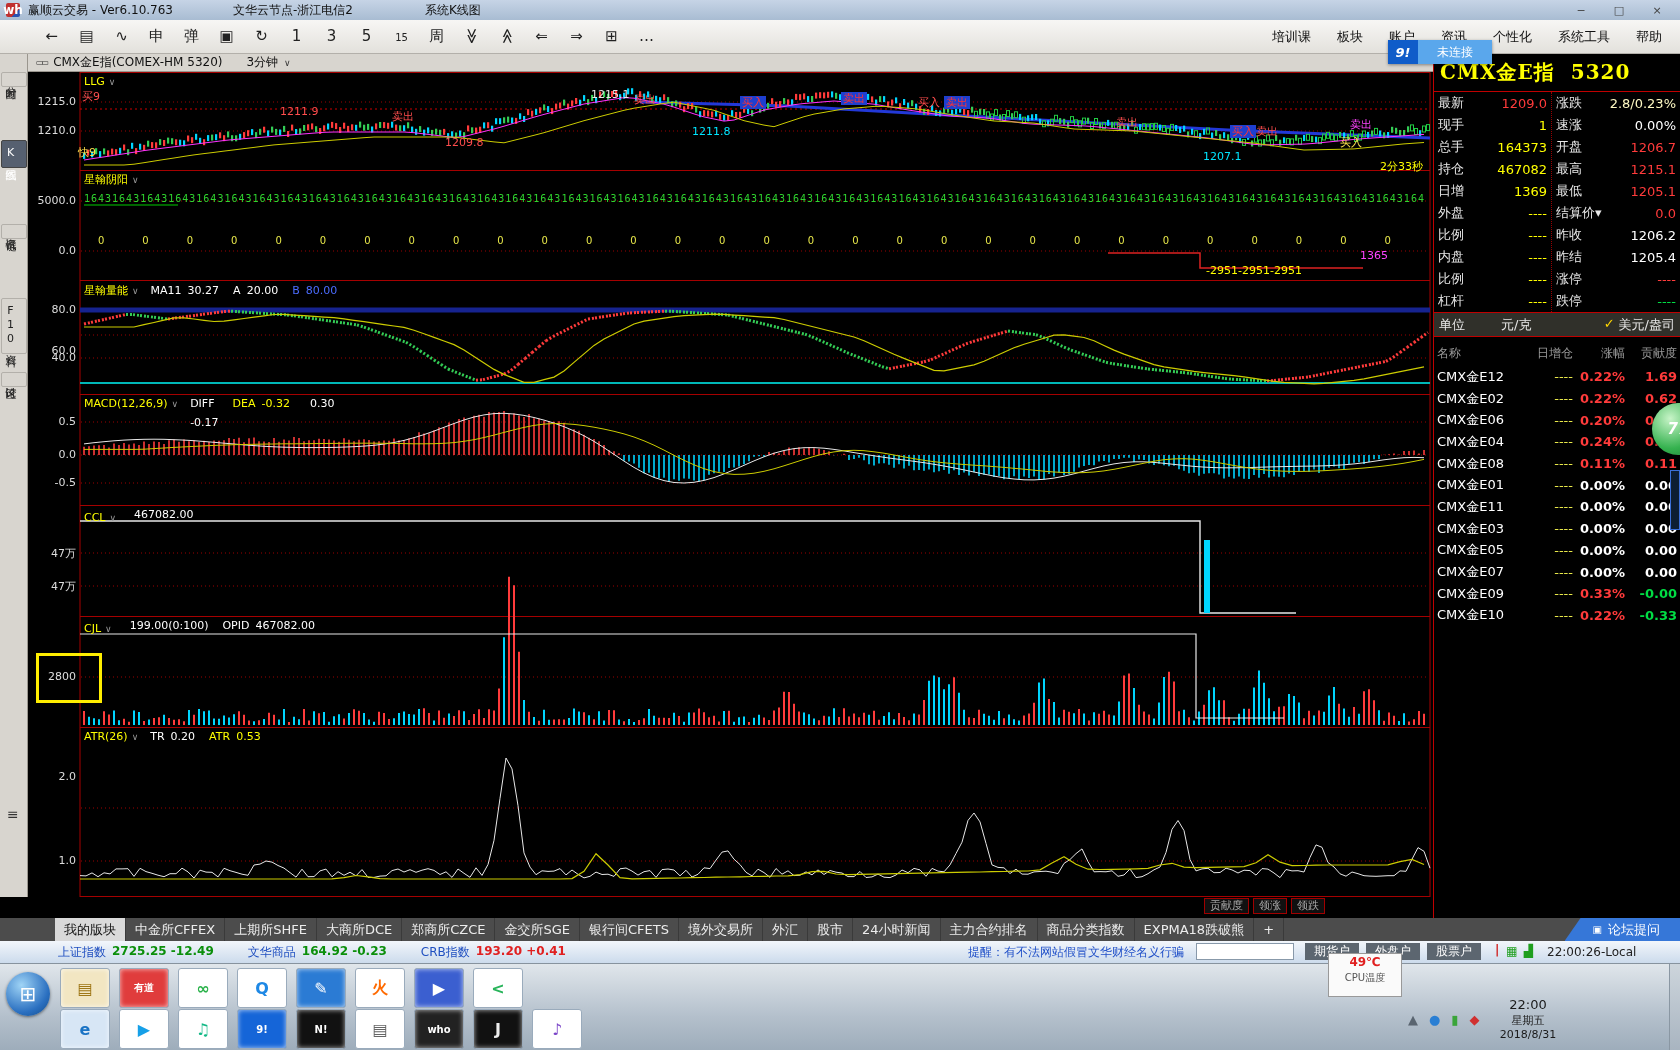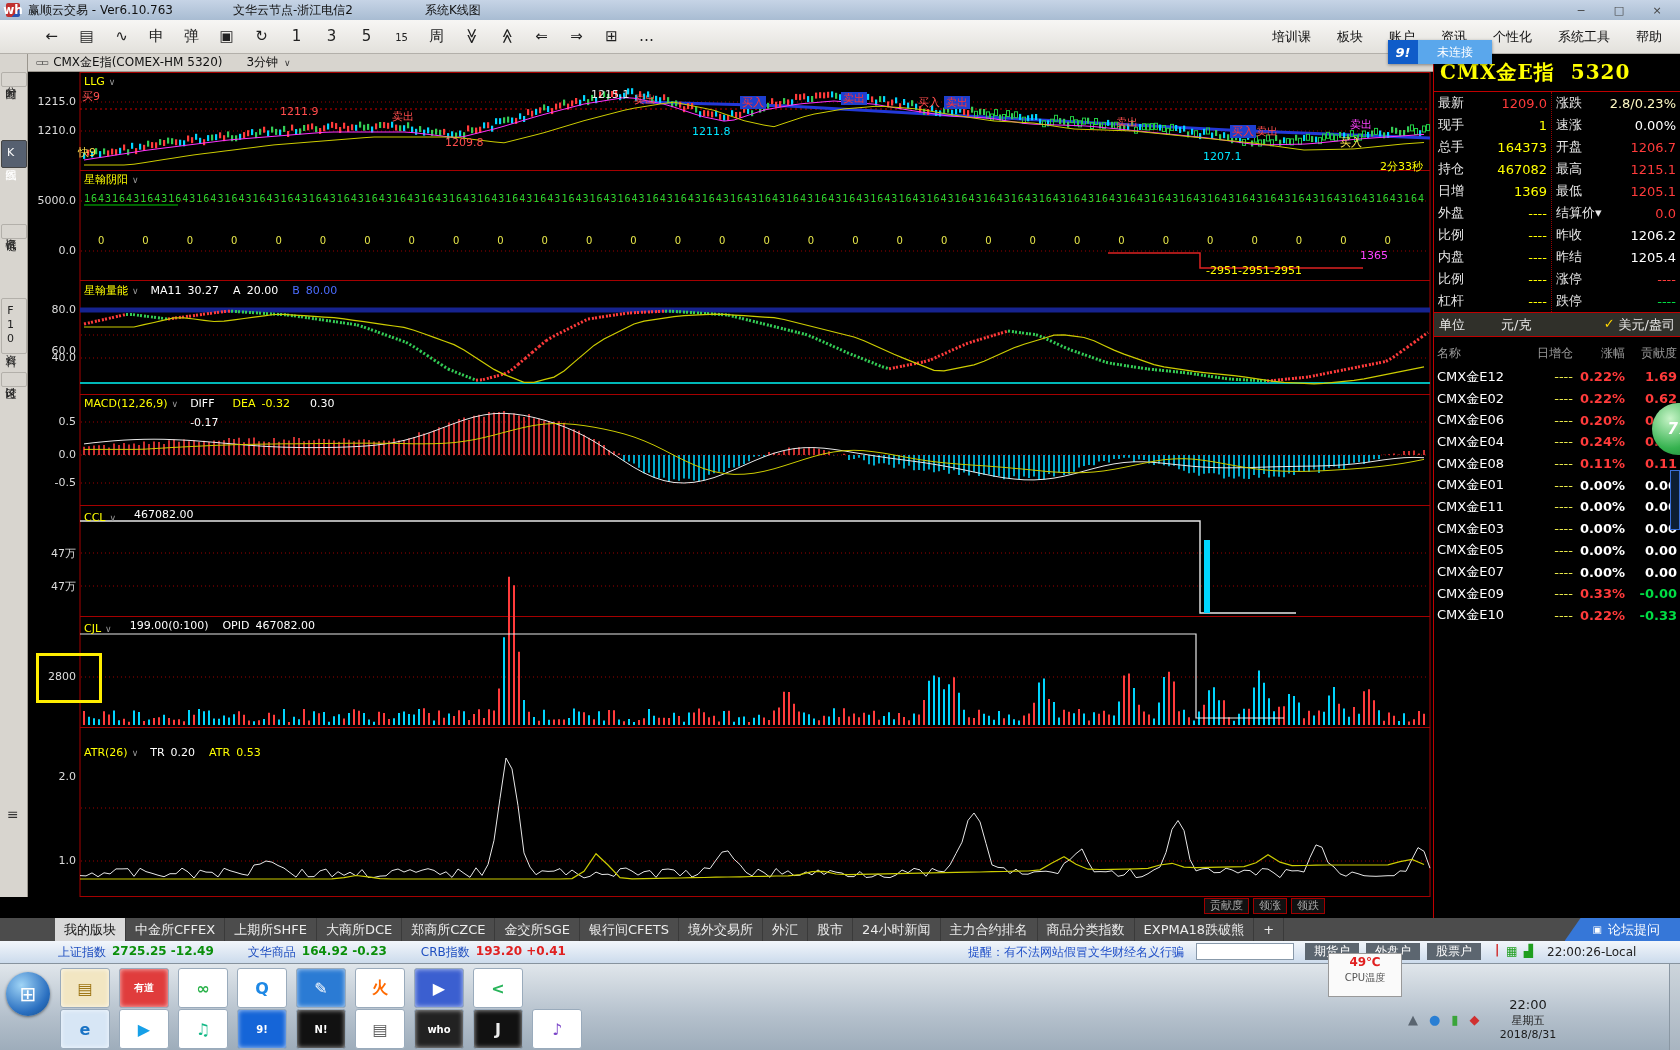--- a/index.html
+++ b/index.html
@@ -45,21 +45,21 @@
 #sidebar-tabs div:nth-of-type(5){top:318px}
 #side-menu{position:absolute;left:7px;top:752px;font-size:14px;color:#333}
 
 #chart-region{position:absolute;left:28px;top:72px;width:1405px;height:825px;background:#000;overflow:hidden}
 #chart-svg{position:absolute;left:0;top:0}
 .tick{position:absolute;left:0;width:48px;text-align:right;color:#ddd;font-size:11px;z-index:3}
 .ph{position:absolute;left:56px;display:flex;gap:12px;font-size:11px;align-items:baseline;z-index:5;white-space:nowrap}
 .pl{color:#ffff00}
 .caret{color:#999;font-size:9px;margin-left:-8px}
 .ppi{display:flex;gap:6px;color:#fff}
-.ph1{top:3px}.ph2{top:100px}.ph3{top:211px}.ph4{top:325px}.ph5{top:436px}.ph6{top:547px}.ph7{top:674px}
+.ph1{top:3px}.ph2{top:100px}.ph3{top:211px}.ph4{top:325px}.ph5{top:436px}.ph6{top:547px}.ph7{top:658px}
 .anno{position:absolute;font-size:11px;white-space:nowrap;z-index:4;line-height:13px}
 #digits-row{position:absolute;left:56px;top:121px;width:1340px;overflow:hidden;color:#2fd42f;
  font-size:10px;font-family:"DejaVu Sans Mono","Liberation Mono",monospace;letter-spacing:1px;white-space:nowrap;z-index:2}
 #zeros-row{position:absolute;left:70px;top:163px;width:1330px;overflow:hidden;color:#e8e84a;
  font-size:10px;letter-spacing:38px;white-space:nowrap;z-index:2}
 #yellow-box{position:absolute;left:8px;top:581px;width:60px;height:44px;border:3px solid #ffee00;z-index:6}
 
 #rpanel{position:absolute;left:1433px;top:54px;width:247px;height:864px;background:#000;
  border-left:1px solid #c00000;box-sizing:border-box;color:#e8e8e8;z-index:5}
 #rp-header{position:absolute;top:5px;left:6px;font-size:20px;color:#ffff00;font-weight:bold;

